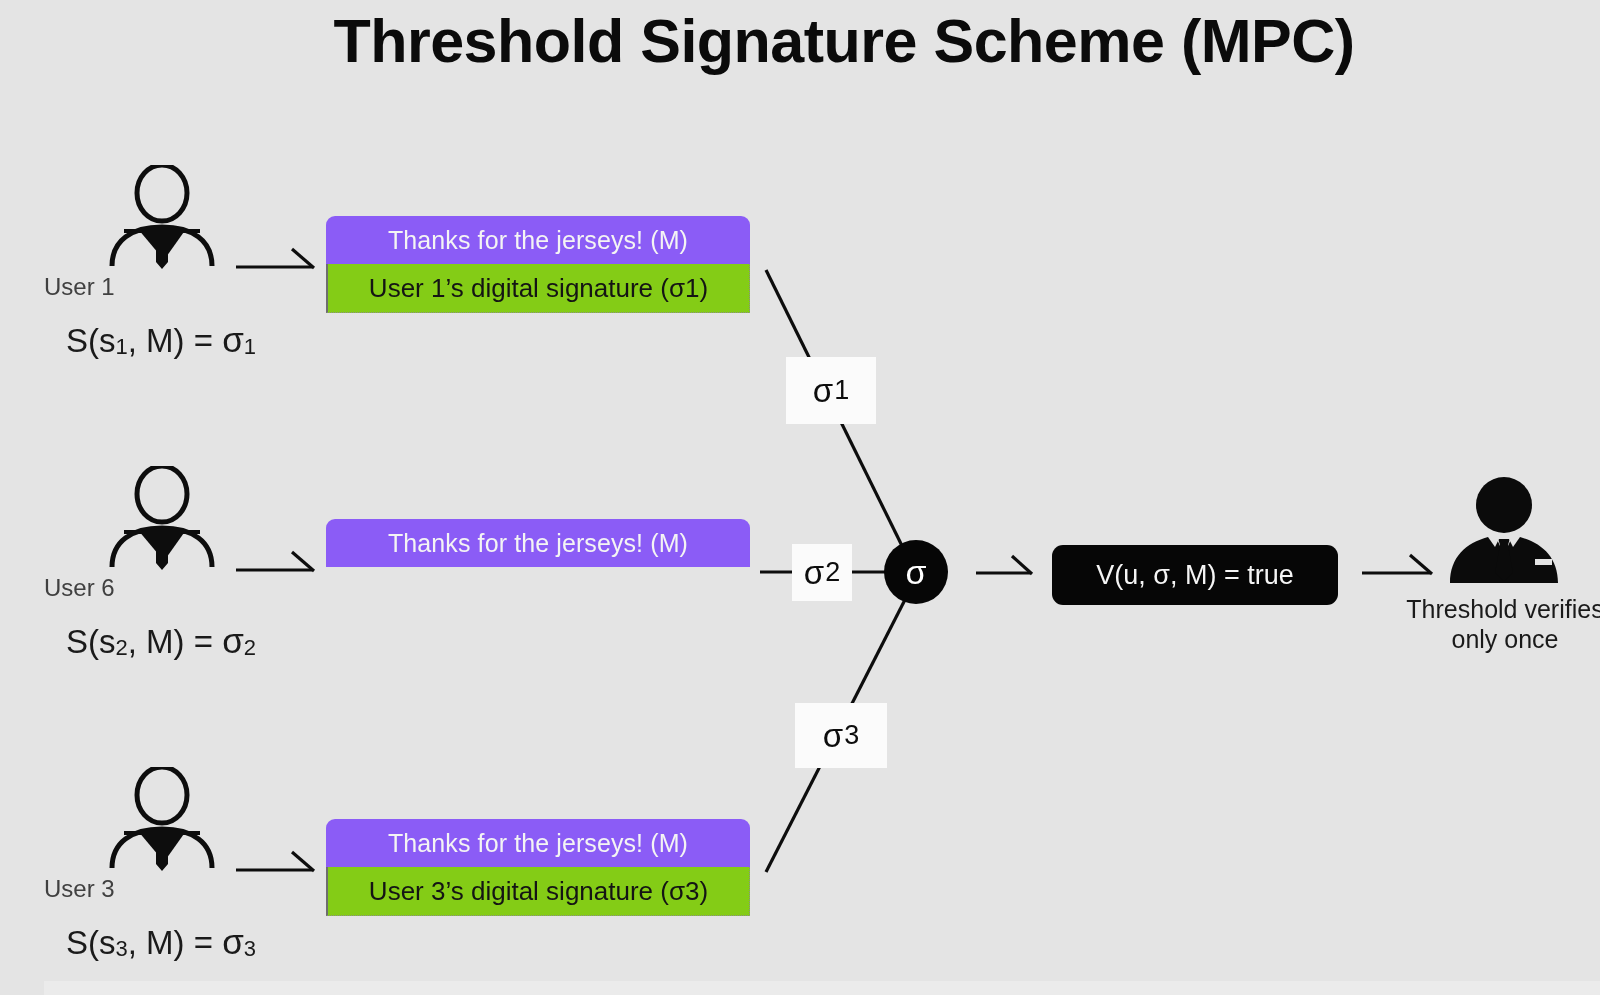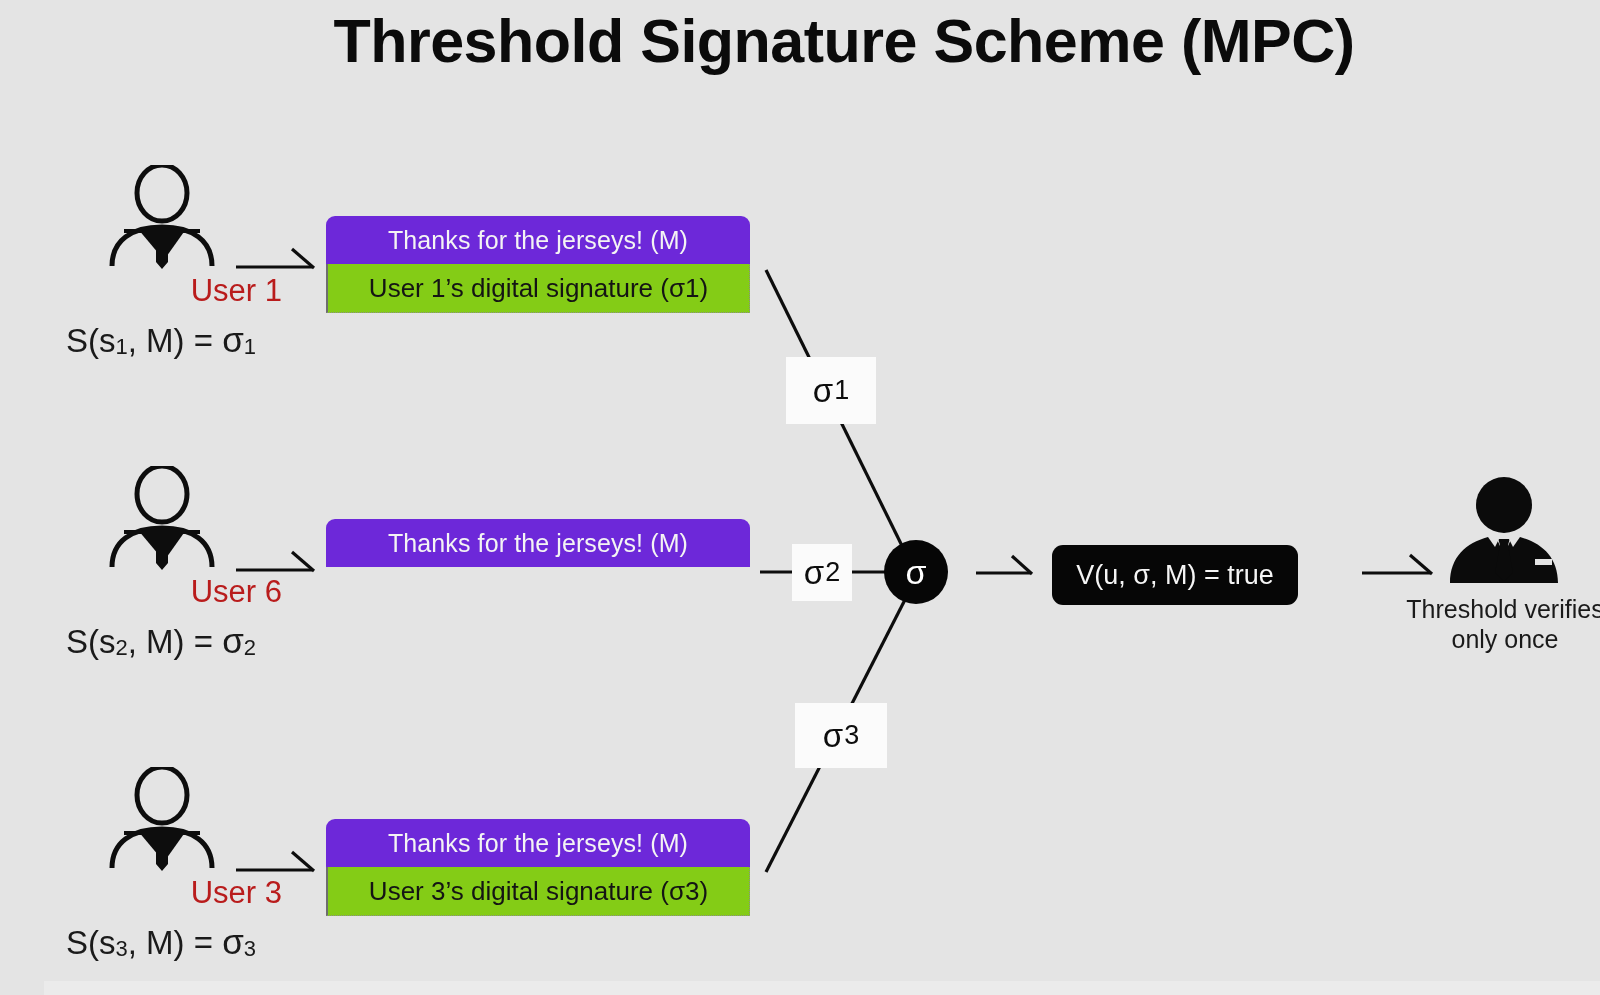--- a/index.html
+++ b/index.html
@@ -50,23 +50,23 @@
     left: 62px;
     top: 0;
     width: 112px;
     height: 105px;
   }
   .user-name {
     position: absolute;
     left: 0;
     top: 108px;
     width: 238px;
-    text-align: right;
-    font-size: 31px;
-    color: #b91c1c;
+    text-align: left;
+    font-size: 24px;
+    color: #404040;
   }
   .user-formula {
     position: absolute;
     left: 22px;
     top: 155px;
     font-size: 33px;
     color: #1a1a1a;
     white-space: nowrap;
   }
   .user-formula .sub {
@@ -86,21 +86,21 @@
     height: 30px;
   }
 
   
   .msg-card {
     position: absolute;
     width: 424px;
   }
   .msg-head {
     height: 48px;
-    background: #6d28d9;
+    background: #8b5cf6;
     border-radius: 9px 9px 0 0;
     color: #f4f4f4;
     font-size: 25px;
     display: flex;
     align-items: center;
     justify-content: center;
     letter-spacing: 0.1px;
   }
   .msg-body {
     height: 49px;
@@ -153,21 +153,21 @@
     align-items: center;
     justify-content: center;
     font-size: 34px;
   }
 
   
   #verify-box {
     position: absolute;
     left: 1008px;
     top: 545px;
-    width: 246px;
+    width: 286px;
     height: 60px;
     background: #060606;
     border-radius: 11px;
     color: #f5f5f5;
     font-size: 27px;
     display: flex;
     align-items: center;
     justify-content: center;
   }
 

